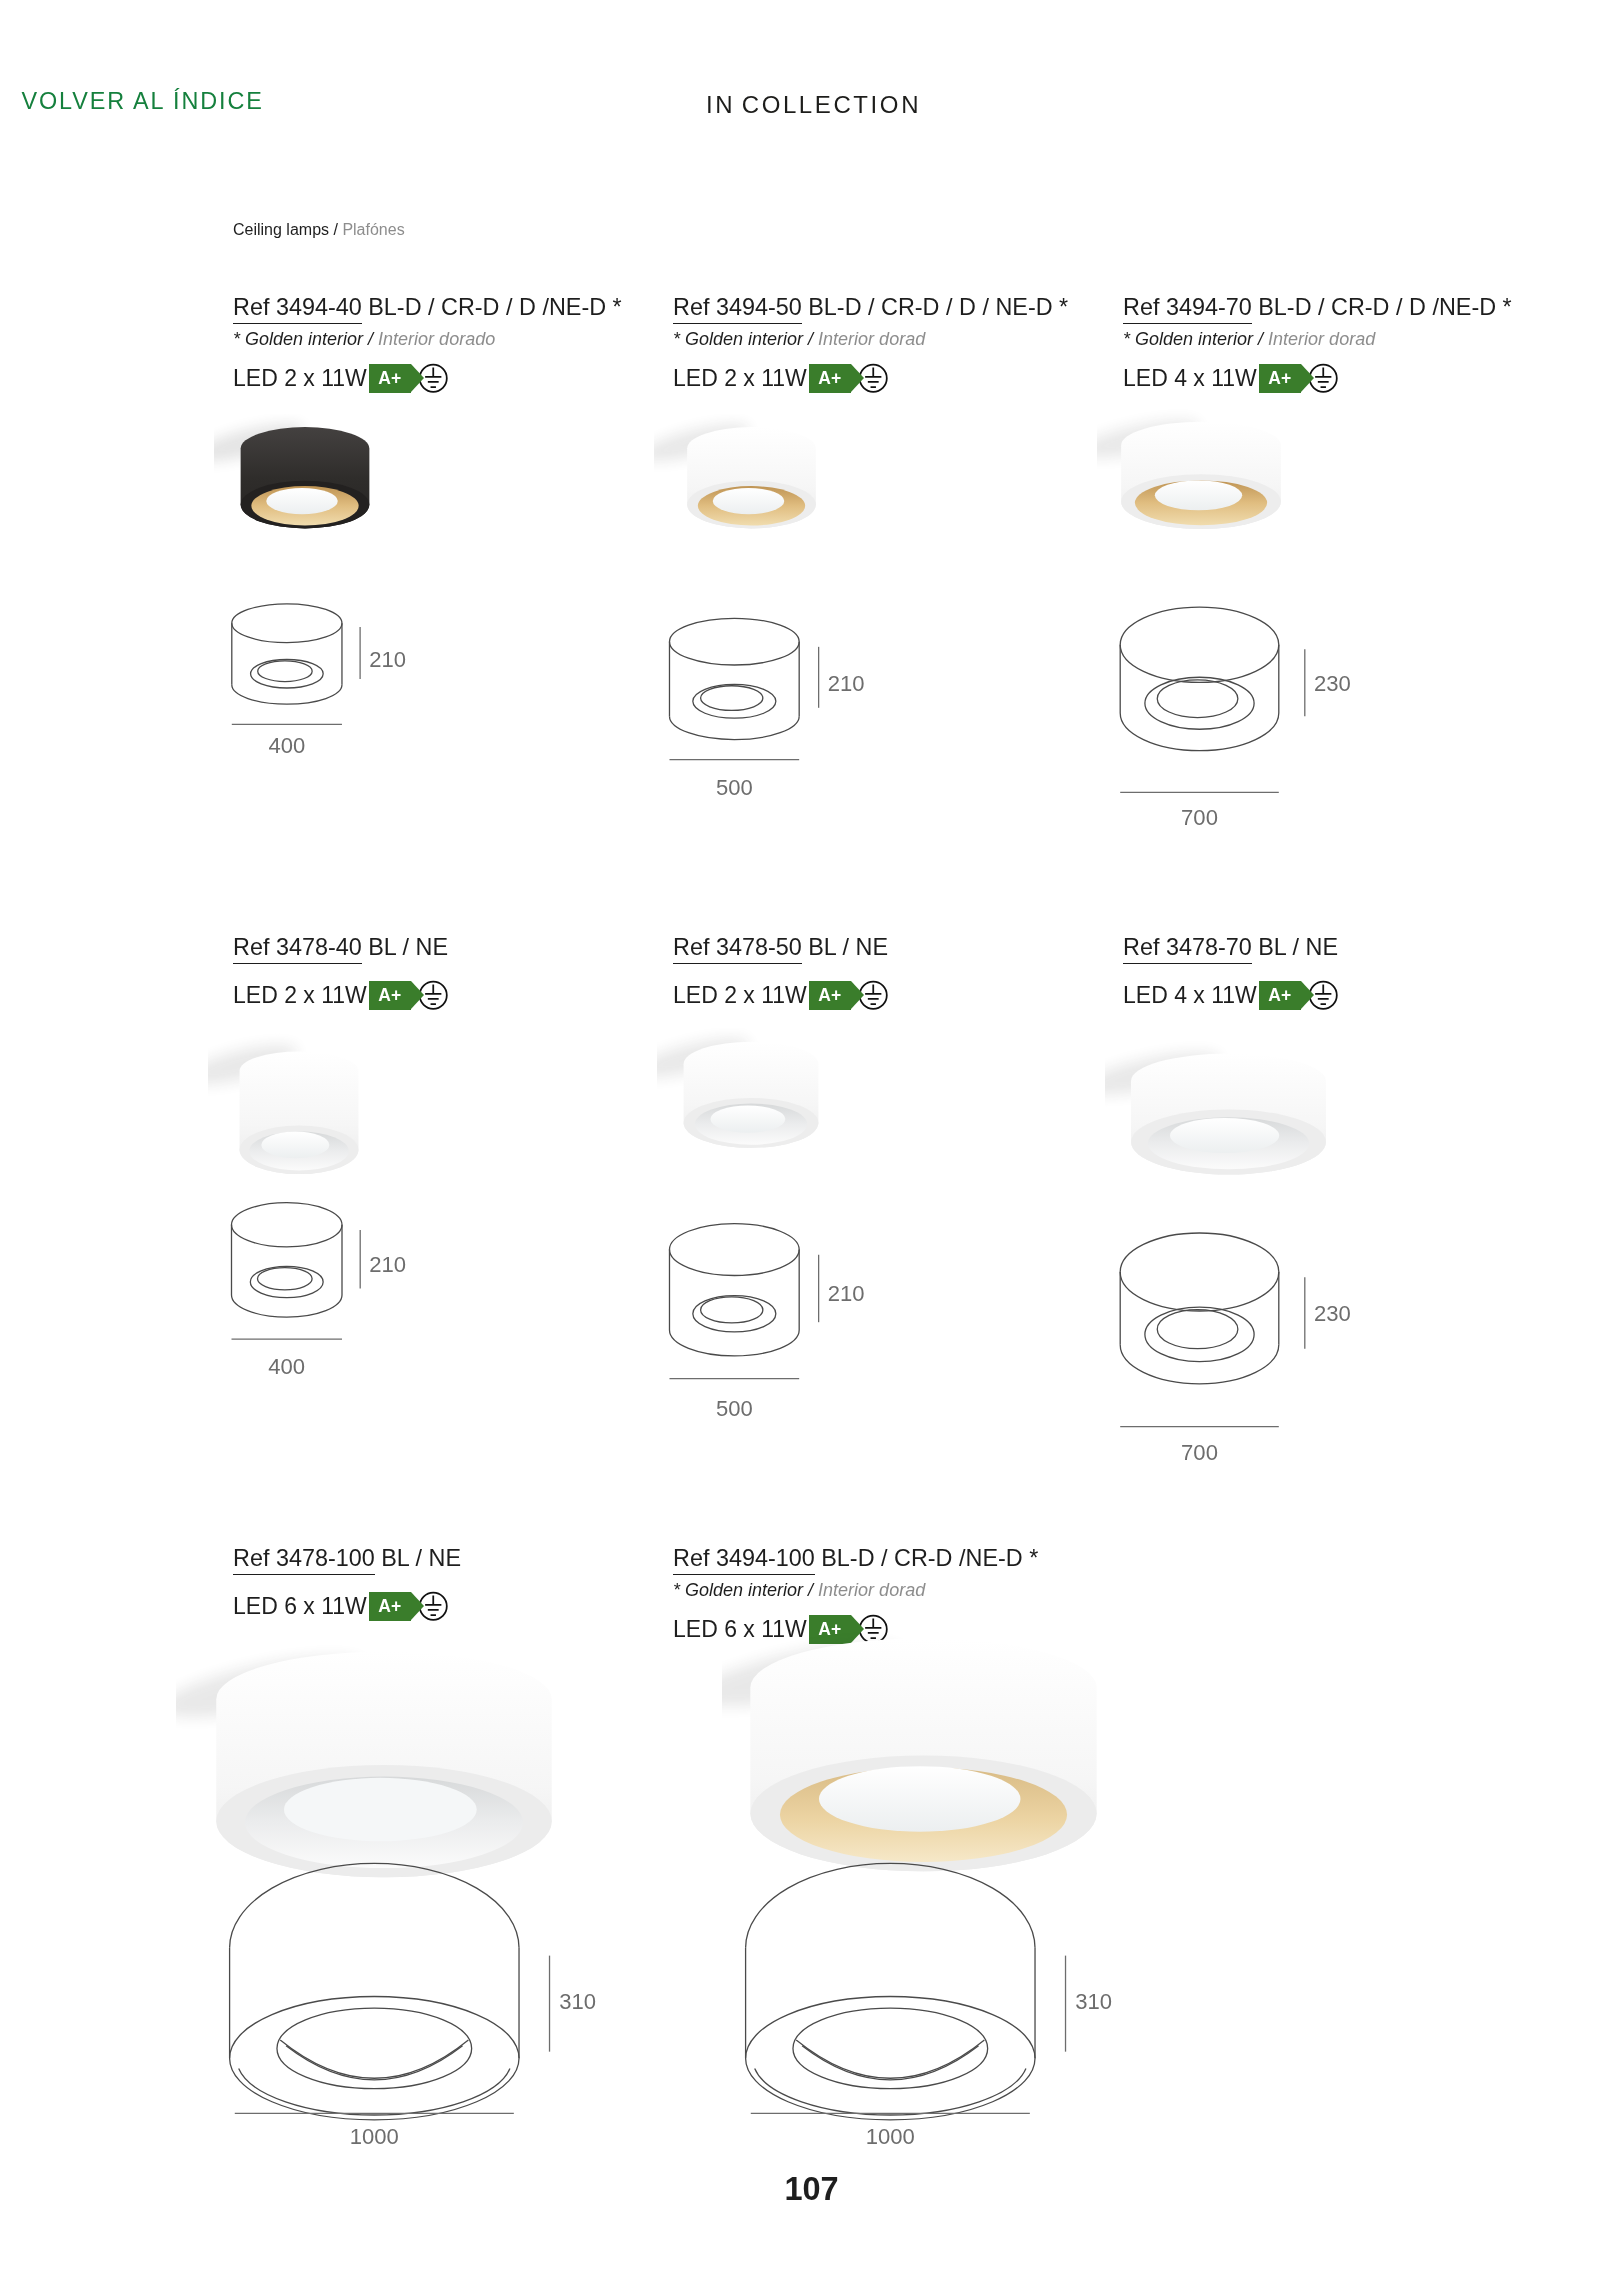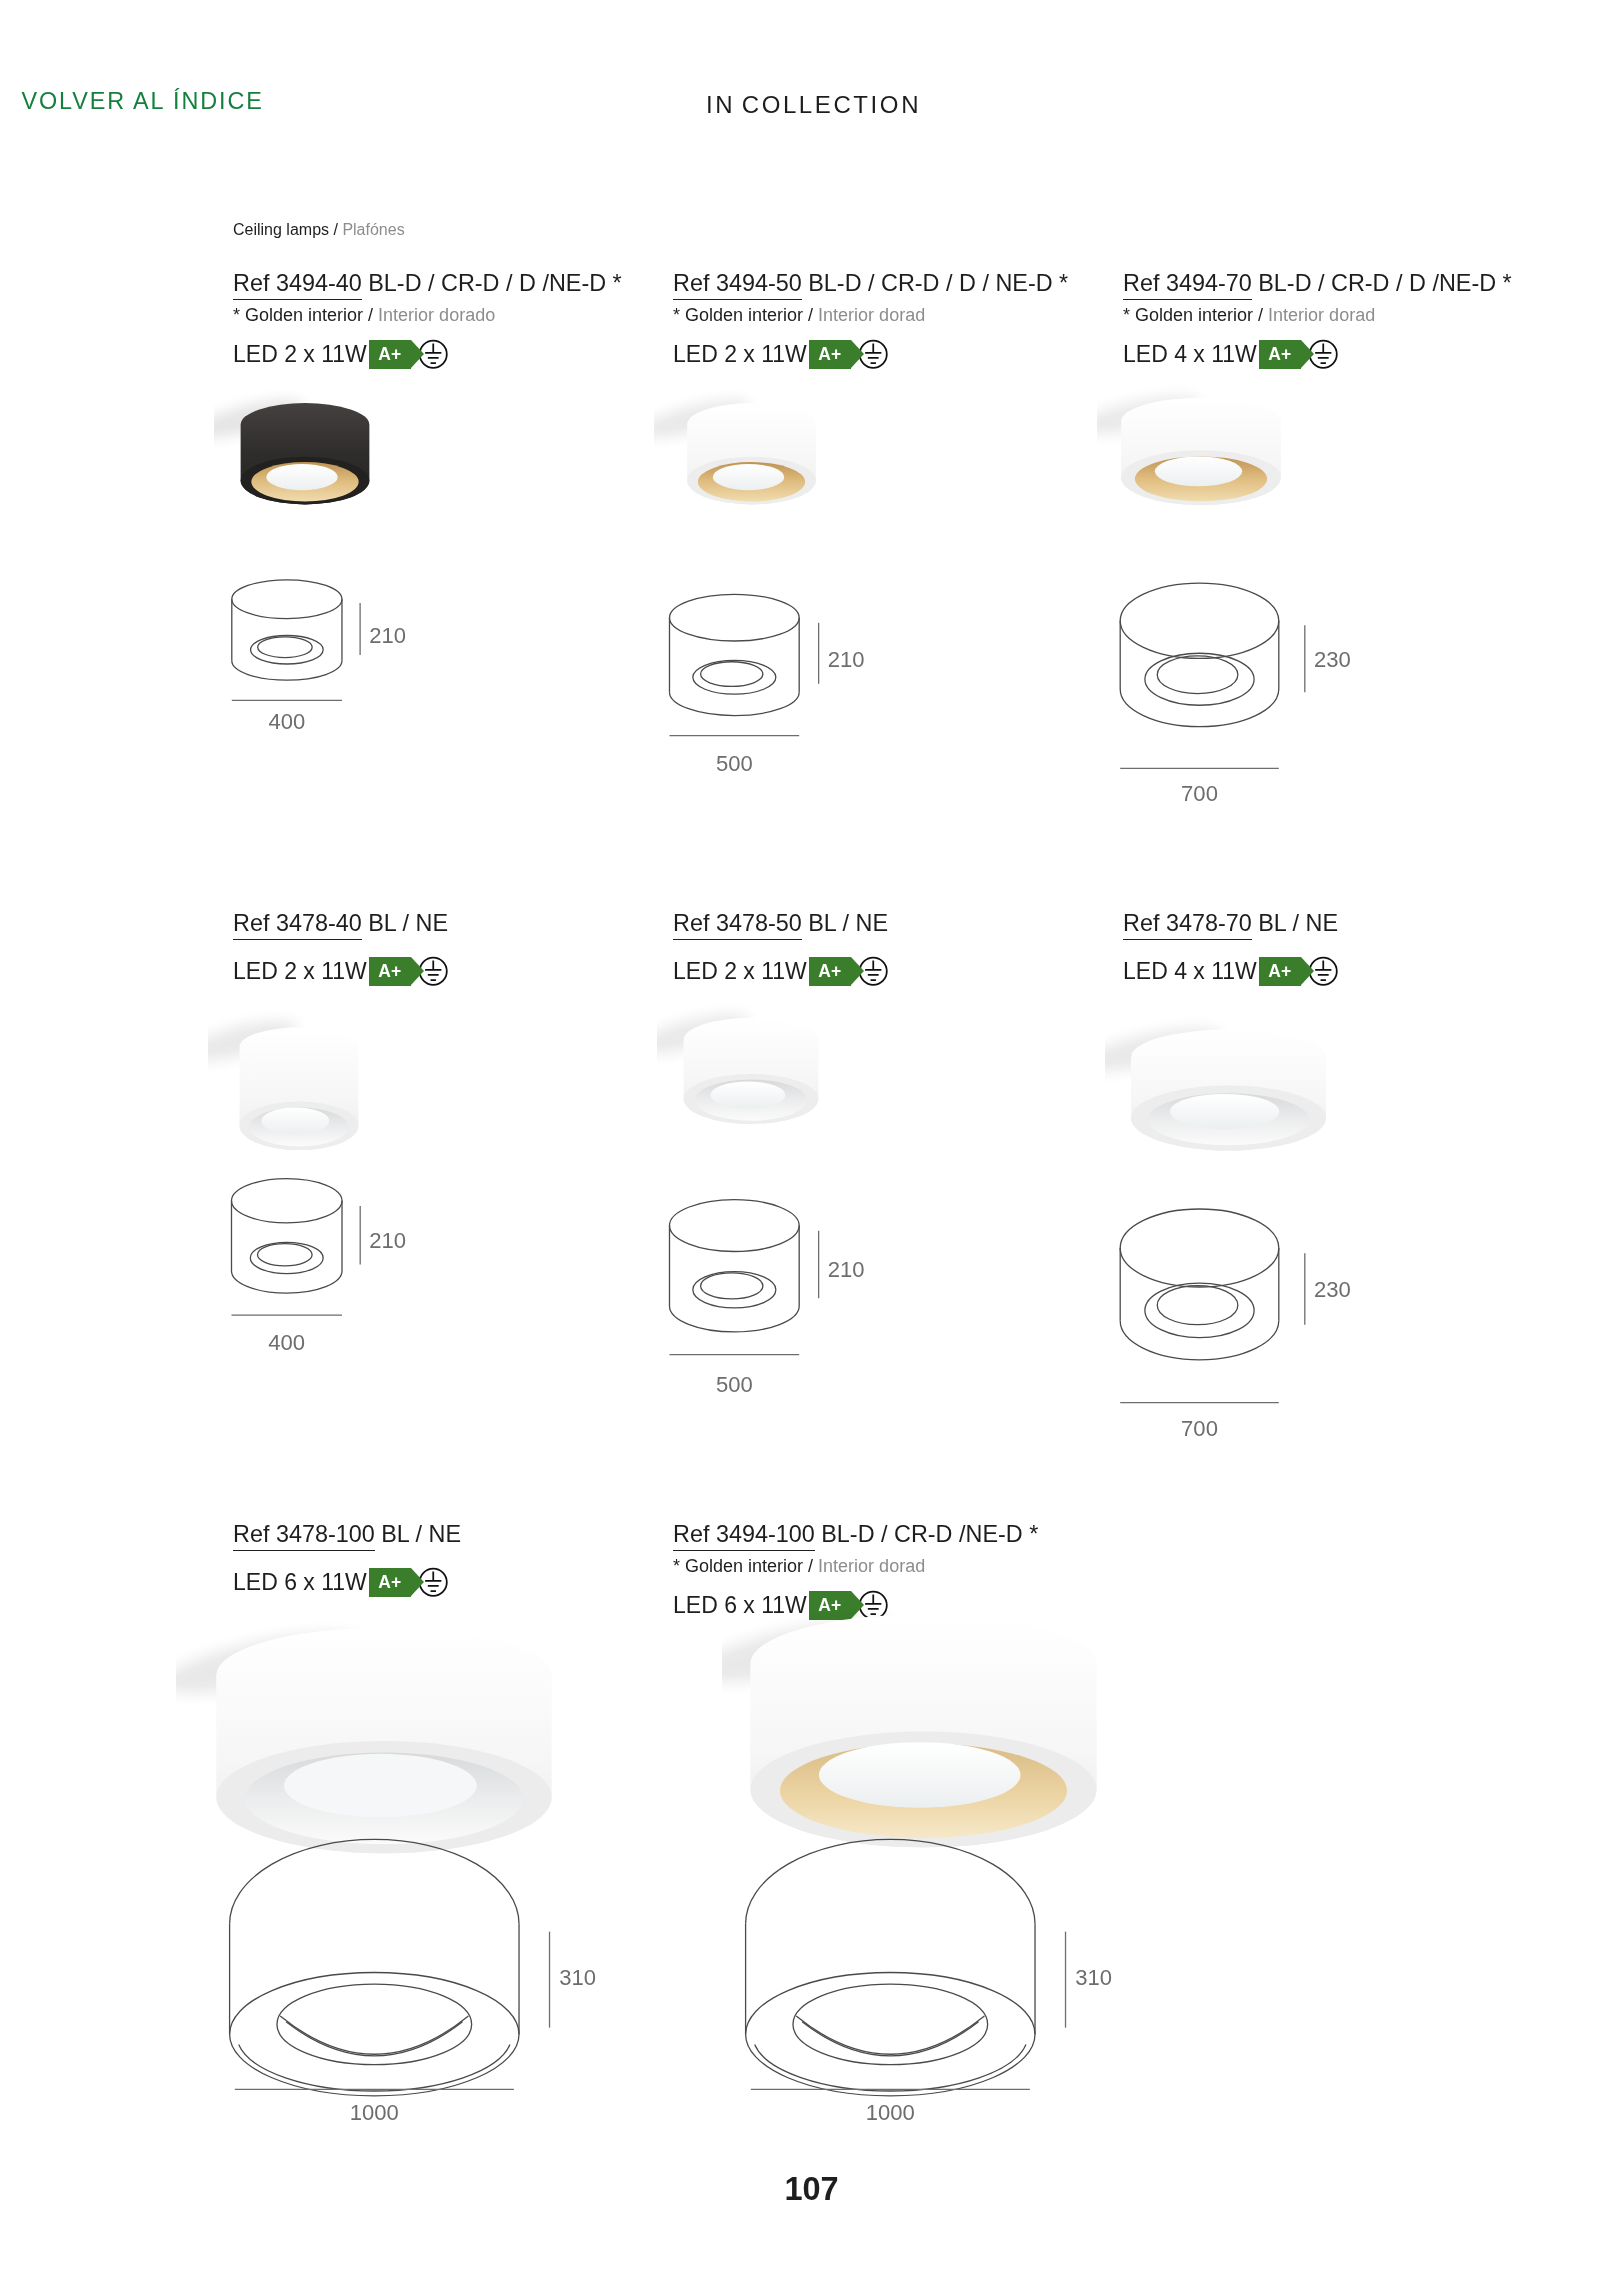--- a/index.html
+++ b/index.html
@@ -9,24 +9,24 @@
   }
   .abs{position:absolute;}
   
   .back-link{left:21.4px;top:88px;font-size:23.4px;letter-spacing:1.9px;color:#15803d;white-space:nowrap;}
   .collection-title{left:706px;top:91px;font-size:24px;letter-spacing:2.6px;white-space:nowrap;color:#1d1d1b;}
   .collection-title .b{font-weight:400;margin-right:6.5px;}
   
   .section-title{left:233px;top:221px;font-size:16px;white-space:nowrap;}
   .muted{color:#8d8d8d;}
   
-  .card{position:absolute;width:442px;height:6.5px;}
+  .card{position:absolute;width:442px;height:6.5px;margin-top:24px;}
   .ref-line{position:absolute;left:0;top:0;font-size:23.4px;white-space:nowrap;}
   .ref-line .ref{border-bottom:1.9px solid #1e1e1e;padding-bottom:3.2px;}
-  .note-line{position:absolute;left:0;top:35px;font-size:18px;white-space:nowrap;}
+  .note-line{position:absolute;left:0;top:35px;font-size:18px;white-space:nowrap;font-style:italic;}
   .led-row{position:absolute;left:0;display:flex;align-items:center;gap:2px;font-size:23px;white-space:nowrap;}
   .card.has-note .led-row{top:68px;}
   .card.no-note .led-row{top:45px;}
   .card8 .led-row{top:75px;}
   
   .badge{position:relative;width:42px;height:29px;background:#3a7d2b;display:flex;align-items:center;justify-content:center;}
   .badge::after{content:"";position:absolute;right:-13px;top:0;width:0;height:0;
     border-top:14.3px solid transparent;border-bottom:14.3px solid transparent;border-left:13px solid #3a7d2b;}
   .badge span{color:#ffffff;font-weight:700;font-size:17.5px;}
   .earth{width:32.5px;height:32.5px;margin-left:3.9px;}

